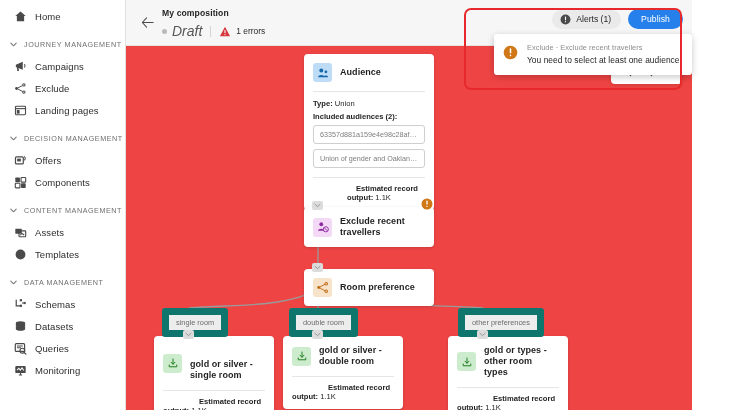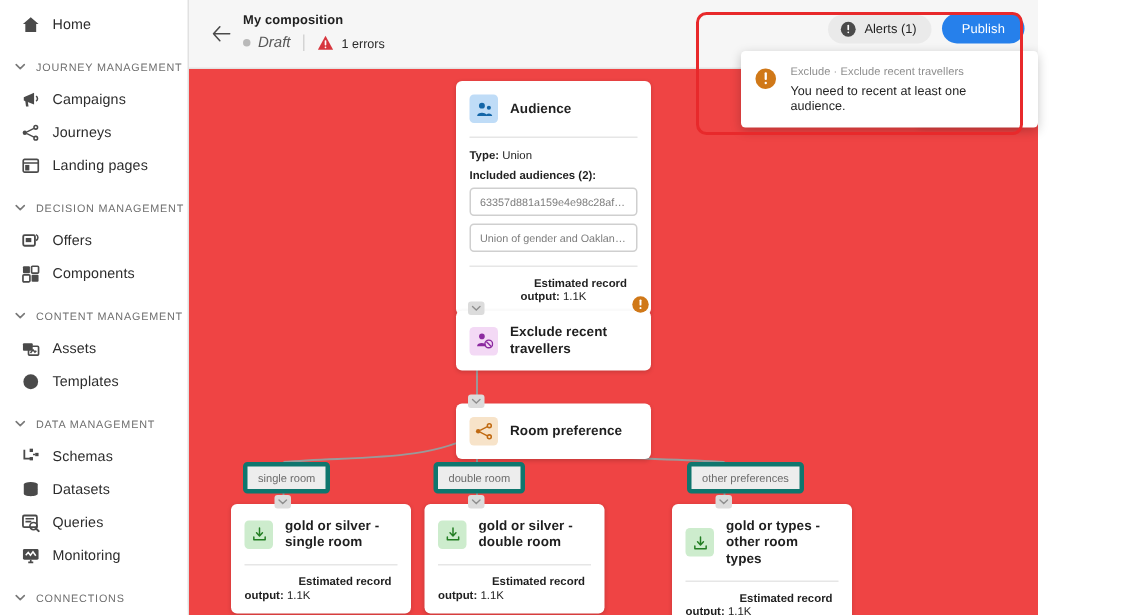--- a/index.html
+++ b/index.html
@@ -55,21 +55,21 @@
   }
   .back-btn {
     width: 26px; height: 26px; margin: 9px 2px 0 8px;
     display: flex; align-items: center; justify-content: center;
     border-radius: 4px; cursor: pointer; flex: 0 0 26px;
   }
   .title-wrap { padding-top: 8px; }
   .comp-title { font-size: 8.6px; font-weight: bold; color: #1f1f1f; letter-spacing: .1px; }
   .sub-row { display: flex; align-items: center; gap: 5px; margin-top: 5px; }
   .dot-draft { width: 5px; height: 5px; border-radius: 50%; background: #b9b9b9; }
-  .draft-txt { font-size: 10px; color: #575757; font-style: italic; }
+  .draft-txt { font-size: 14px; color: #575757; font-style: italic; }
   .vdiv { width: 1px; height: 11px; background: #d4d4d4; margin: 0 3px; }
   .err-txt { font-size: 8.4px; color: #2b2b2b; }
 
   .header-right {
     margin-left: auto; display: flex; align-items: center; gap: 7px;
     padding: 9px 9px 0 0;
   }
   .alerts-btn {
     display: flex; align-items: center; gap: 5px;
     background: #eaeaea; border-radius: 13px;
@@ -131,21 +131,21 @@
   .foot-left { text-align: left; }
 
   .badge-alert {
     position: absolute; width: 12px; height: 12px; z-index: 3;
   }
   .handle {
     position: absolute; width: 11px; height: 9px; background: #dcdcdc;
     border-radius: 2px; display: flex; align-items: center; justify-content: center; z-index: 2;
   }
   .branch-lbl {
-    position: absolute; background: #ededed; border: 3px solid #0f766e;
+    position: absolute; background: #ededed; border: 7px solid #0f766e;
     border-radius: 3px; font-size: 7.4px; color: #6b6b6b;
     padding: 3px 7px; white-space: nowrap; z-index: 2;
   }
 </style>
 </head>
 <body>
 
 <div id="app">
 
   <nav class="sidebar">
@@ -178,21 +178,21 @@
         </div>
         <div class="nav-item">
           <span class="ico">
             <svg width="13" height="13" viewBox="0 0 14 14">
               <circle cx="2.8" cy="7" r="1.6" fill="#4a4a4a"></circle>
               <circle cx="10.6" cy="3.1" r="1.3" fill="none" stroke="#4a4a4a" stroke-width="1.1"></circle>
               <circle cx="10.6" cy="10.9" r="1.3" fill="none" stroke="#4a4a4a" stroke-width="1.1"></circle>
               <path d="M4.3 6.3 L9.3 3.8 M4.3 7.7 L9.3 10.2" stroke="#4a4a4a" stroke-width="1"></path>
             </svg>
           </span>
-          <span class="lbl">Journeys</span>
+          <span class="lbl">Exclude</span>
         </div>
         <div class="nav-item">
           <span class="ico">
             <svg width="13" height="13" viewBox="0 0 14 14">
               <rect x="1.6" y="2.4" width="10.8" height="9.2" rx="1" fill="none" stroke="#4a4a4a" stroke-width="1.2"></rect>
               <path d="M1.6 5 H12.4" stroke="#4a4a4a" stroke-width="1.2"></path>
               <rect x="3" y="6.4" width="3" height="4" fill="#4a4a4a"></rect>
             </svg>
           </span>
           <span class="lbl">Landing pages</span>
@@ -295,28 +295,20 @@
         </div>
         <div class="nav-item">
           <span class="ico">
             <svg width="13" height="13" viewBox="0 0 14 14">
               <rect x="1.4" y="2.2" width="11.2" height="7.6" rx="1" fill="#4a4a4a"></rect>
               <path d="M3.4 6.6 L5.2 4.6 L6.8 6.6 L8.6 4.2 L10.6 7" stroke="#fff" stroke-width="1.1" fill="none"></path>
               <path d="M5.2 11.8 H8.8 M7 9.8 V11.8" stroke="#4a4a4a" stroke-width="1.2"></path>
             </svg>
           </span>
           <span class="lbl">Monitoring</span>
-        </div>
-        <div class="sec-head">
-          <span class="chev">
-            <svg width="9" height="9" viewBox="0 0 10 10">
-              <path d="M2 3.4 L5 6.4 L8 3.4" stroke="#7a7a7a" stroke-width="1.2" fill="none" stroke-linecap="round" stroke-linejoin="round"></path>
-            </svg>
-          </span>
-          <span class="lbl">Connections</span>
         </div>
       </div>
     <div class="ghost-row">&nbsp;</div>
     <div class="nav-fade"></div>
   </nav>
 
   <div class="main">
 
     <div class="header">
       <div class="back-btn">
@@ -471,21 +463,21 @@
       </div>
 
       <div class="node" style="left:28px;top:290px;width:120px;">
         <div class="node-head">
           <span class="node-ico" style="background:#cdeccd;">
             <svg width="12" height="12" viewBox="0 0 14 14">
               <path d="M7 2.3 V8.2 M4.7 6.1 L7 8.5 L9.3 6.1" stroke="#227d22" stroke-width="1.15" fill="none" stroke-linecap="round" stroke-linejoin="round"></path>
               <path d="M2.6 9.3 V11.4 H11.4 V9.3" stroke="#227d22" stroke-width="1.15" fill="none" stroke-linecap="round" stroke-linejoin="round"></path>
             </svg>
           </span>
-          <span class="node-title" style="max-width:78px;">gold or silver - single room</span>
+          <span class="node-title" style="max-width:78px;margin-top:14px;">gold or silver - single room</span>
         </div>
         <div class="node-sep"></div>
         <div class="node-foot foot-left">
           <b>Estimated record output:</b>
           <span>1.1K</span>
         </div>
       </div>
 
       <div class="node" style="left:157px;top:290px;width:120px;">
         <div class="node-head">
@@ -548,19 +540,19 @@
     <div class="popover">
       <span style="flex:0 0 15px;padding-top:2px;">
         <svg width="15" height="15" viewBox="0 0 14 14">
           <circle cx="7" cy="7" r="6.4" fill="#d07818"></circle>
           <rect x="6.3" y="3" width="1.4" height="4.8" fill="#fff" rx=".65"></rect>
           <rect x="6.3" y="8.9" width="1.4" height="1.5" fill="#fff" rx=".65"></rect>
         </svg>
       </span>
       <div class="pop-body">
         <div class="t1">Exclude · Exclude recent travellers</div>
-        <div class="t2">You need to recent at least one audience.</div>
+        <div class="t2">You need to select at least one audience.</div>
       </div>
     </div>
 
     <div class="annot"></div>
   </div>
 </div>
 
 </body></html>

